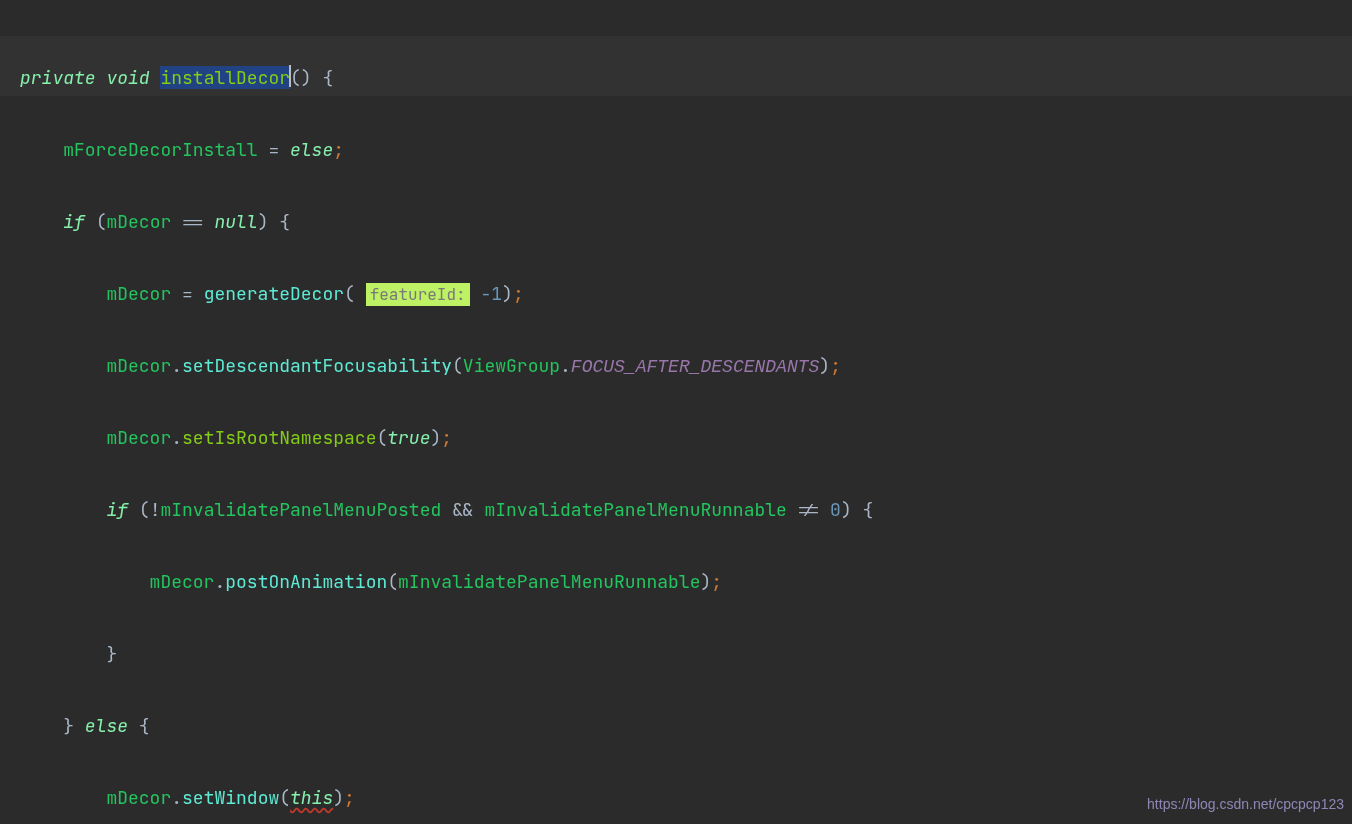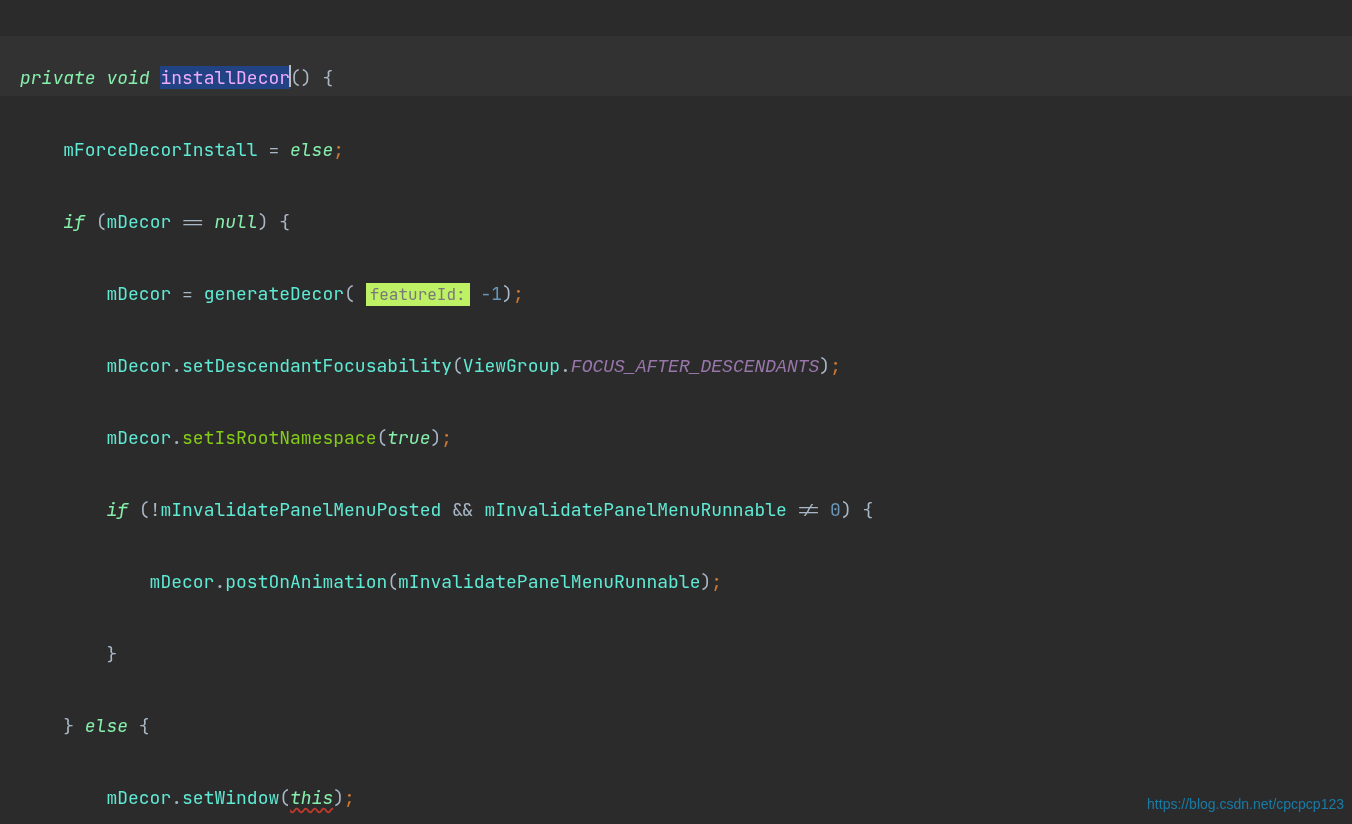--- a/index.html
+++ b/index.html
@@ -19,57 +19,57 @@
     white-space: pre;
   }
   .line { display: block; height: 36px; }
   .first-line {
     background: #323232;
     margin-left: -20px; padding-left: 20px;
     margin-top: -24px; padding-top: 24px;
     height: 60px;
   }
   .kw { color: #86efac; font-style: italic; }
-  .ident { color: #5eead4; }
+  .ident { color: #22c55e; }
   .method-call { color: #5eead4; }
   .method-call-orange { color: #84cc16; }
   .num { color: #6897bb; }
   .const { color: #9876aa; font-style: italic; font-family: Liberation Mono, monospace; }
   .paren { color: #a9b7c6; }
   .op { color: #a9b7c6; }
   .semi { color: #cc7832; }
   .param-hint {
     color: #787878;
     background: #bef264;
     border-radius: 0;
     padding: 1px 4px;
     font-size: 16px;
   }
   .selected {
     background: #214283;
-    color: #f0abfc;
+    color: #84cc16;
   }
   .caret {
     display: inline-block;
     width: 2px; height: 22px;
     background: #bbbbbb;
     vertical-align: -3px;
     margin: 0 -1px;
   }
   .wavy-underline {
     text-decoration-line: underline;
     text-decoration-style: wavy;
     text-decoration-color: #c0392b;
     text-underline-offset: 3px;
   }
   .watermark {
     position: absolute;
     bottom: 6px;
     right: 8px;
-    color: #0ea5e9;
+    color: #c4b5fd;
     opacity: 0.65;
     font-family: Arial, sans-serif;
     font-size: 14px;
   }
 </style>
 </head>
 <body>
 
 <div class="code-editor">
 <span class="line first-line"><span class="kw">private</span> <span class="kw">void</span> <span class="selected">installDecor</span><span class="caret"></span><span class="paren">()</span><span class="paren"> {</span></span>

